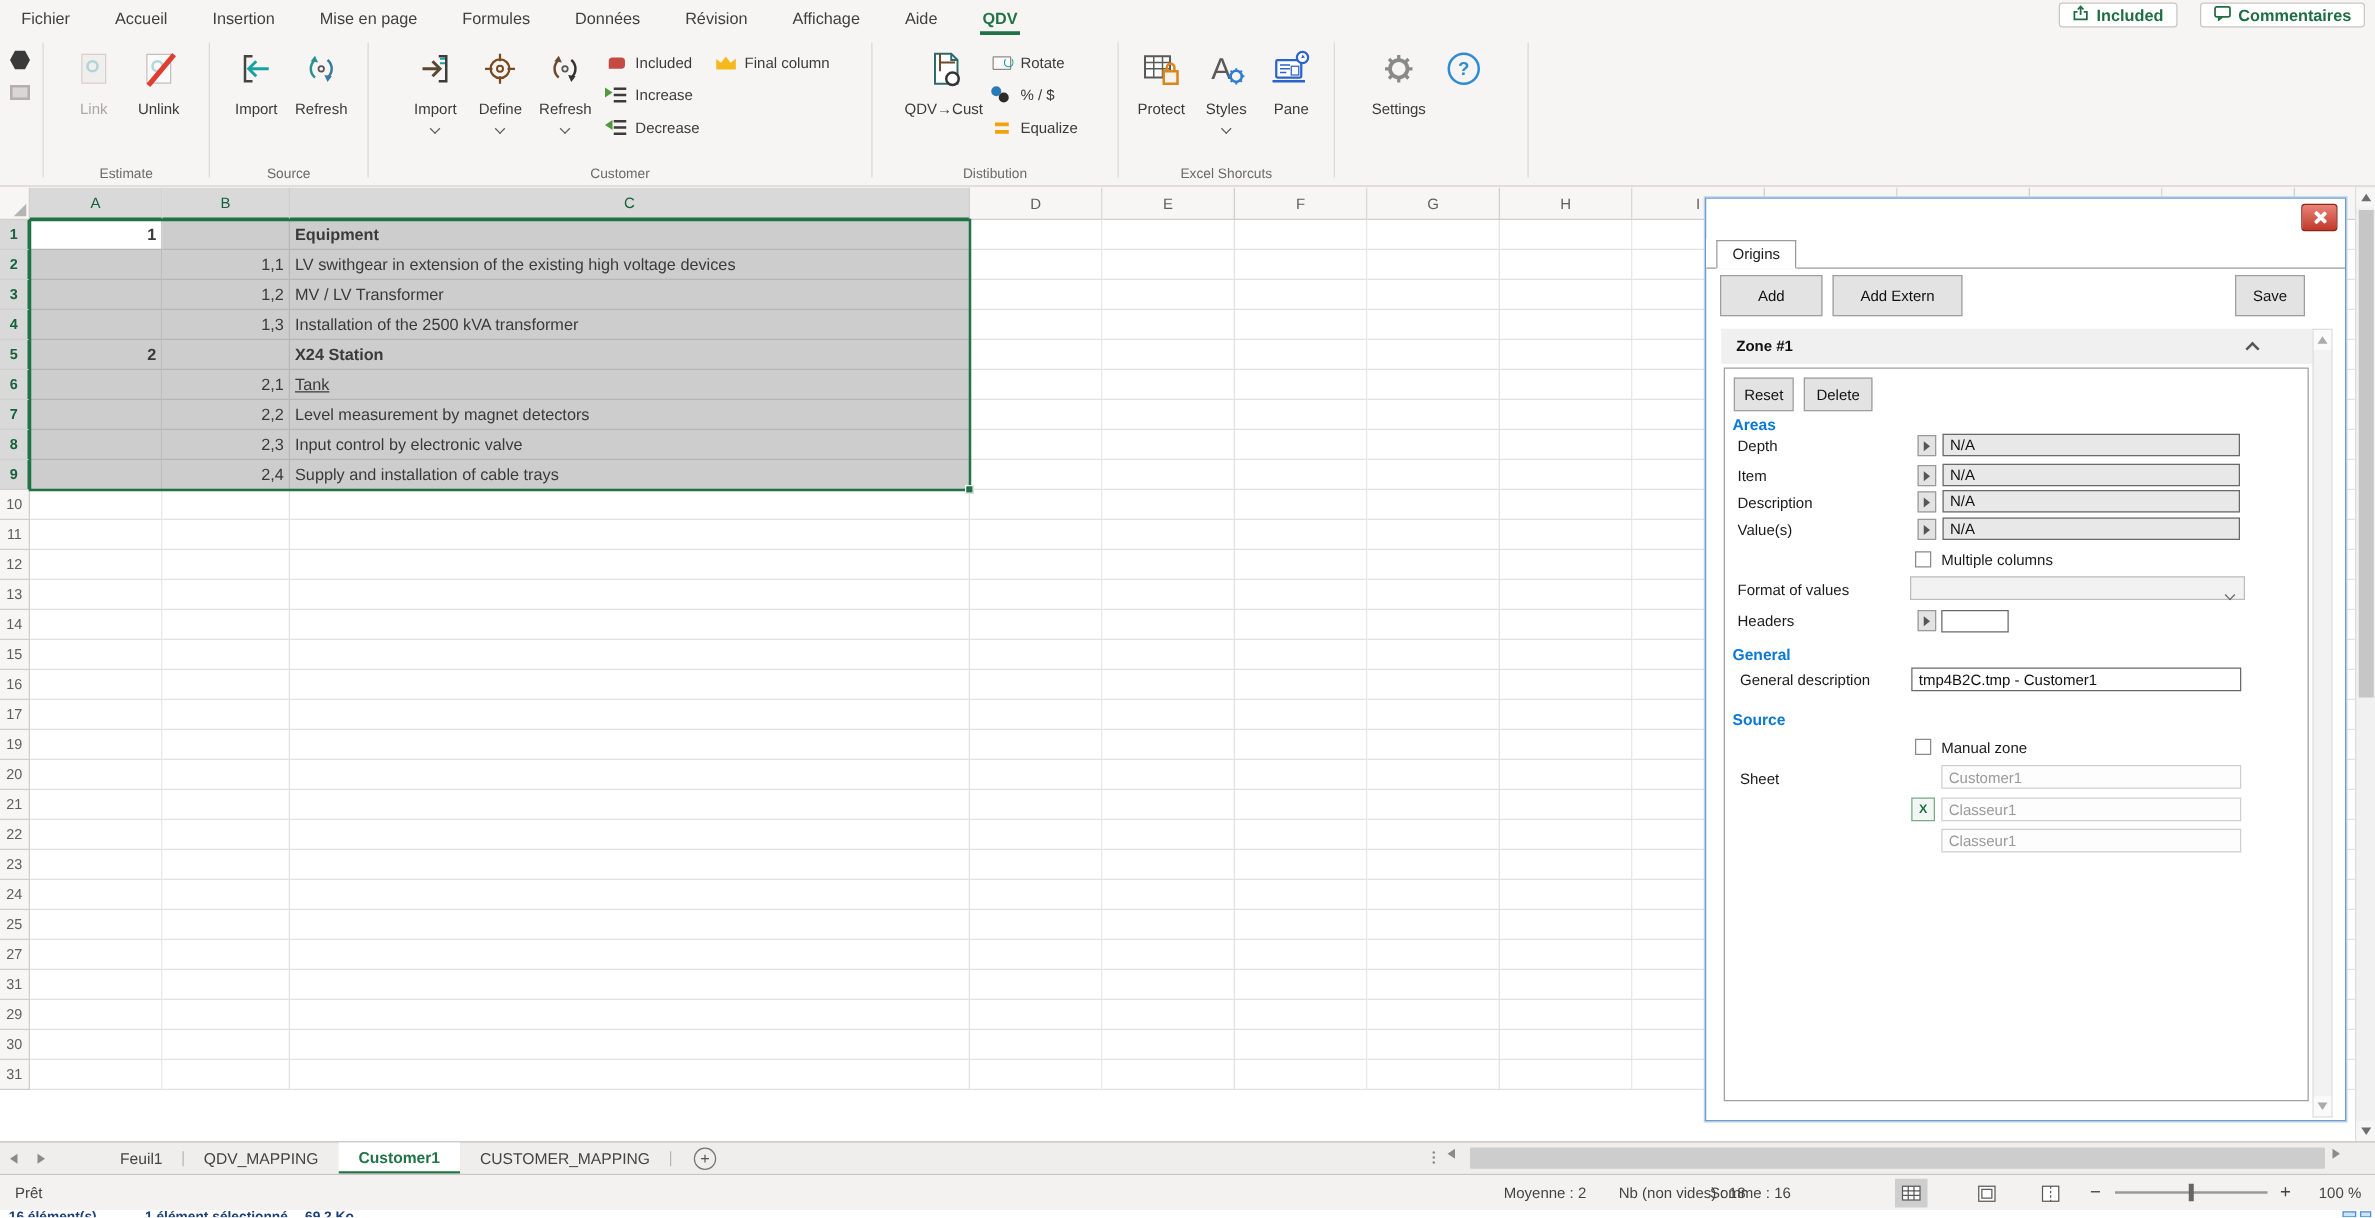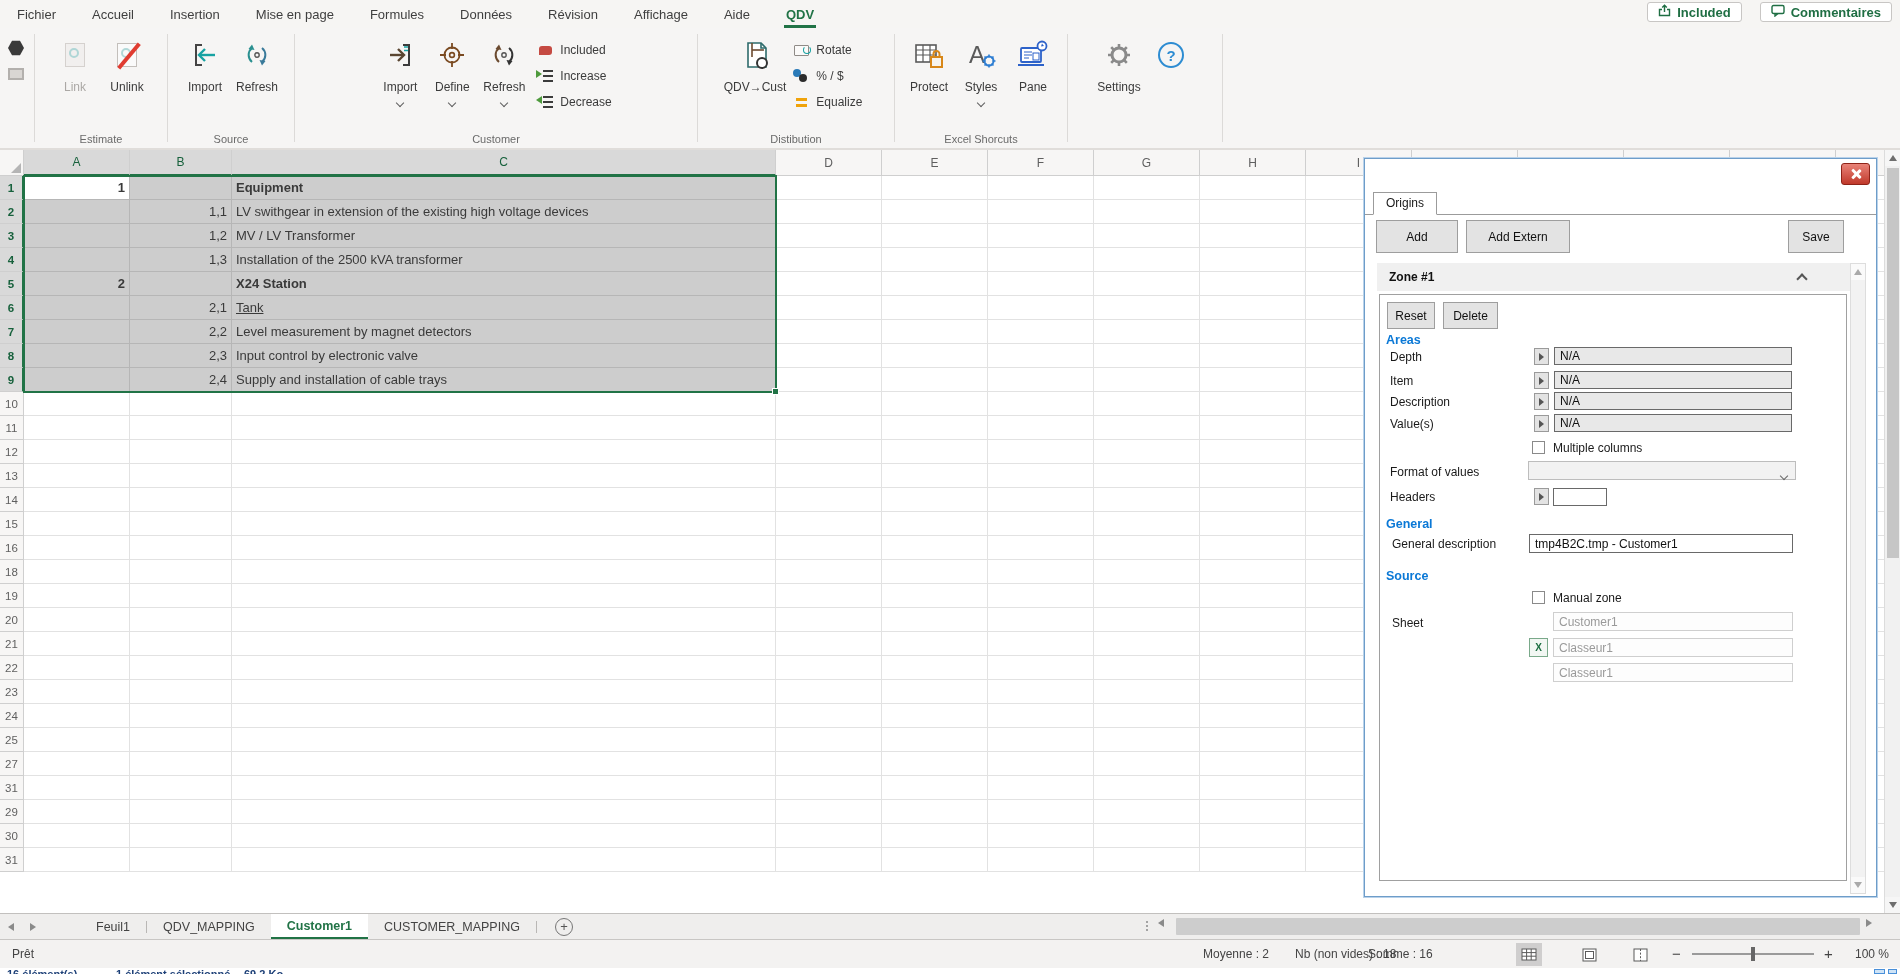--- a/index.html
+++ b/index.html
@@ -285,20 +285,28 @@
                 <span class="bars3">
                   <i></i>
                   <i></i>
                   <i></i>
                 </span>
                 <span class="arr-l"></span>
               </span>
             <span>Decrease</span>
           </div>
         </div>
+        <div class="stack">
+          <div class="sitem">
+            <span class="sic">
+                <span class="crown"></span>
+              </span>
+            <span>Final column</span>
+          </div>
+        </div>
       </div>
       <div class="glabel">Customer</div>
     </div>
     <div class="gsep"></div>
 
     <div class="rgroup" style="width:192px">
       <div class="rgc">
         <div class="rbtn">
           <span class="ric">
             <svg width="34" height="34" viewBox="0 0 34 34">
@@ -692,21 +700,21 @@
         <div class="g-cell" style="width: 106px;"></div>
         <div class="g-cell" style="width: 106px;"></div>
         <div class="g-cell" style="width: 106px;"></div>
         <div class="g-cell" style="width: 106px;"></div>
         <div class="g-cell" style="width: 106px;"></div>
         <div class="g-cell" style="width: 106px;"></div>
         <div class="g-cell" style="width: 106px;"></div>
         <div class="g-cell" style="width: 106px;"></div>
       </div>
       <div class="g-row">
-        <div class="g-rowh">18</div>
+        <div class="g-rowh">17</div>
         <div class="g-cell num" style="width: 106px;"></div>
         <div class="g-cell num" style="width: 102px;"></div>
         <div class="g-cell" style="width: 544px;"></div>
         <div class="g-cell" style="width: 106px;"></div>
         <div class="g-cell" style="width: 106px;"></div>
         <div class="g-cell" style="width: 106px;"></div>
         <div class="g-cell" style="width: 106px;"></div>
         <div class="g-cell" style="width: 106px;"></div>
         <div class="g-cell" style="width: 106px;"></div>
         <div class="g-cell" style="width: 106px;"></div>

